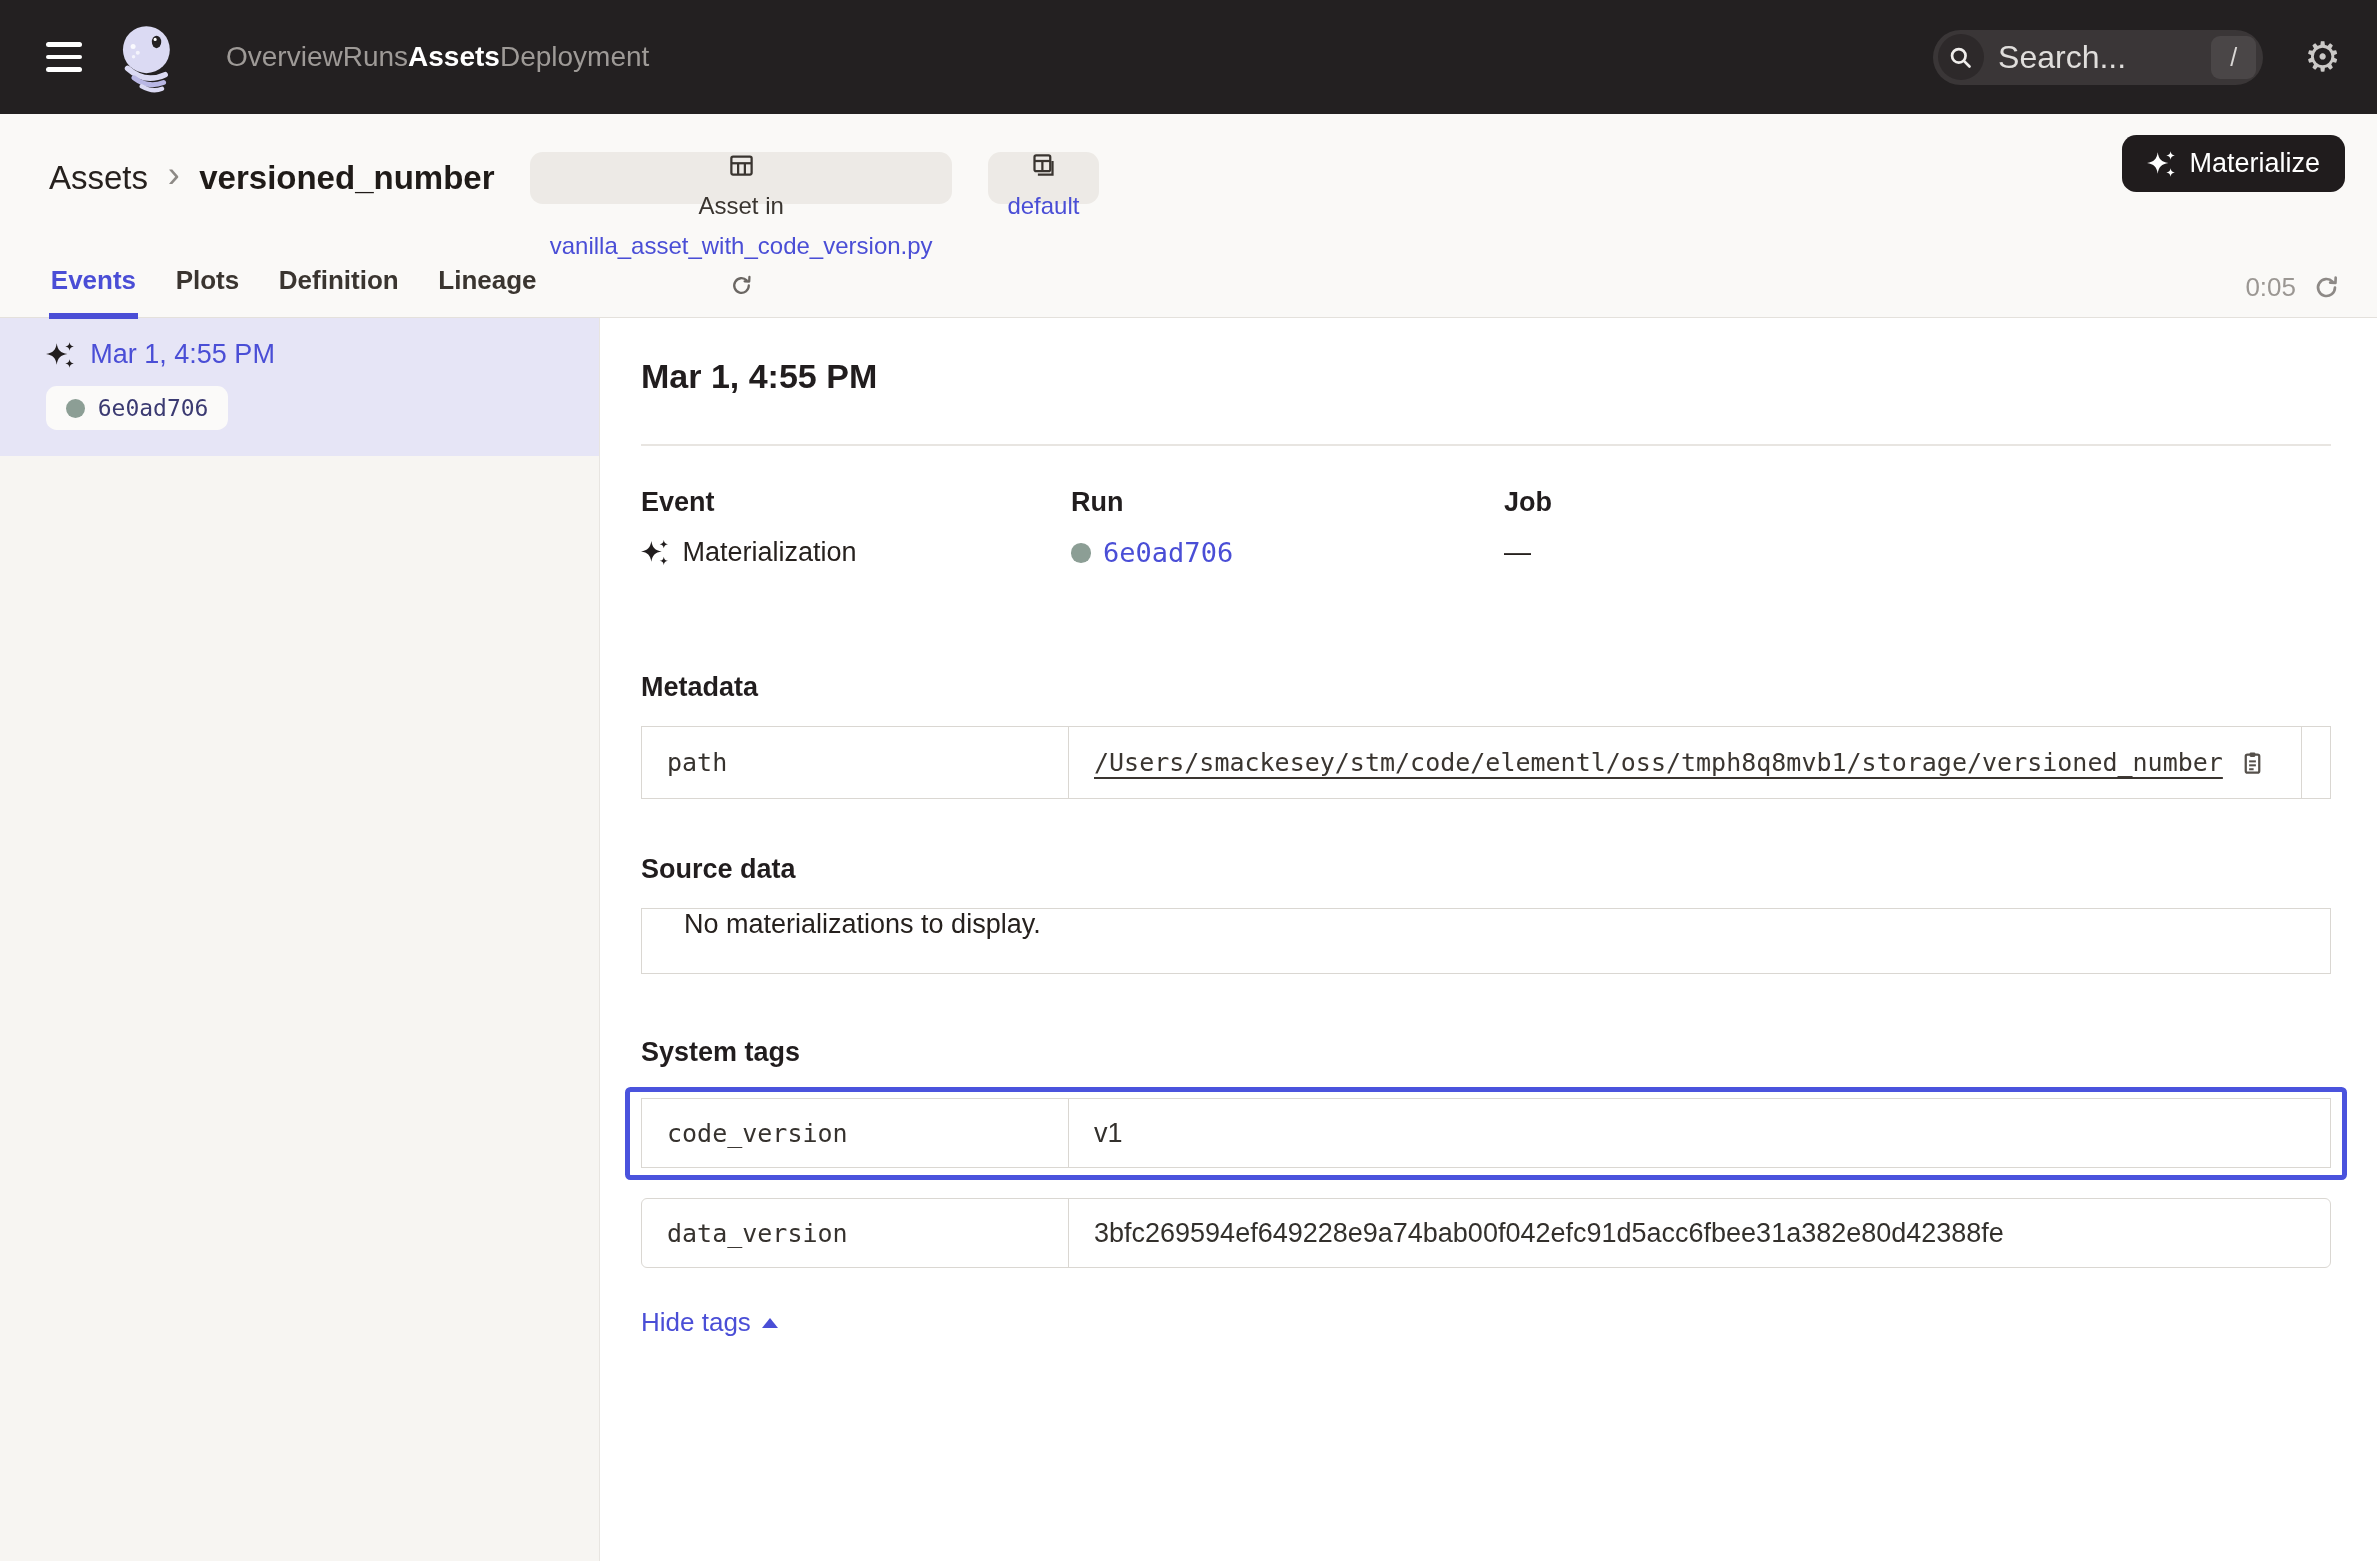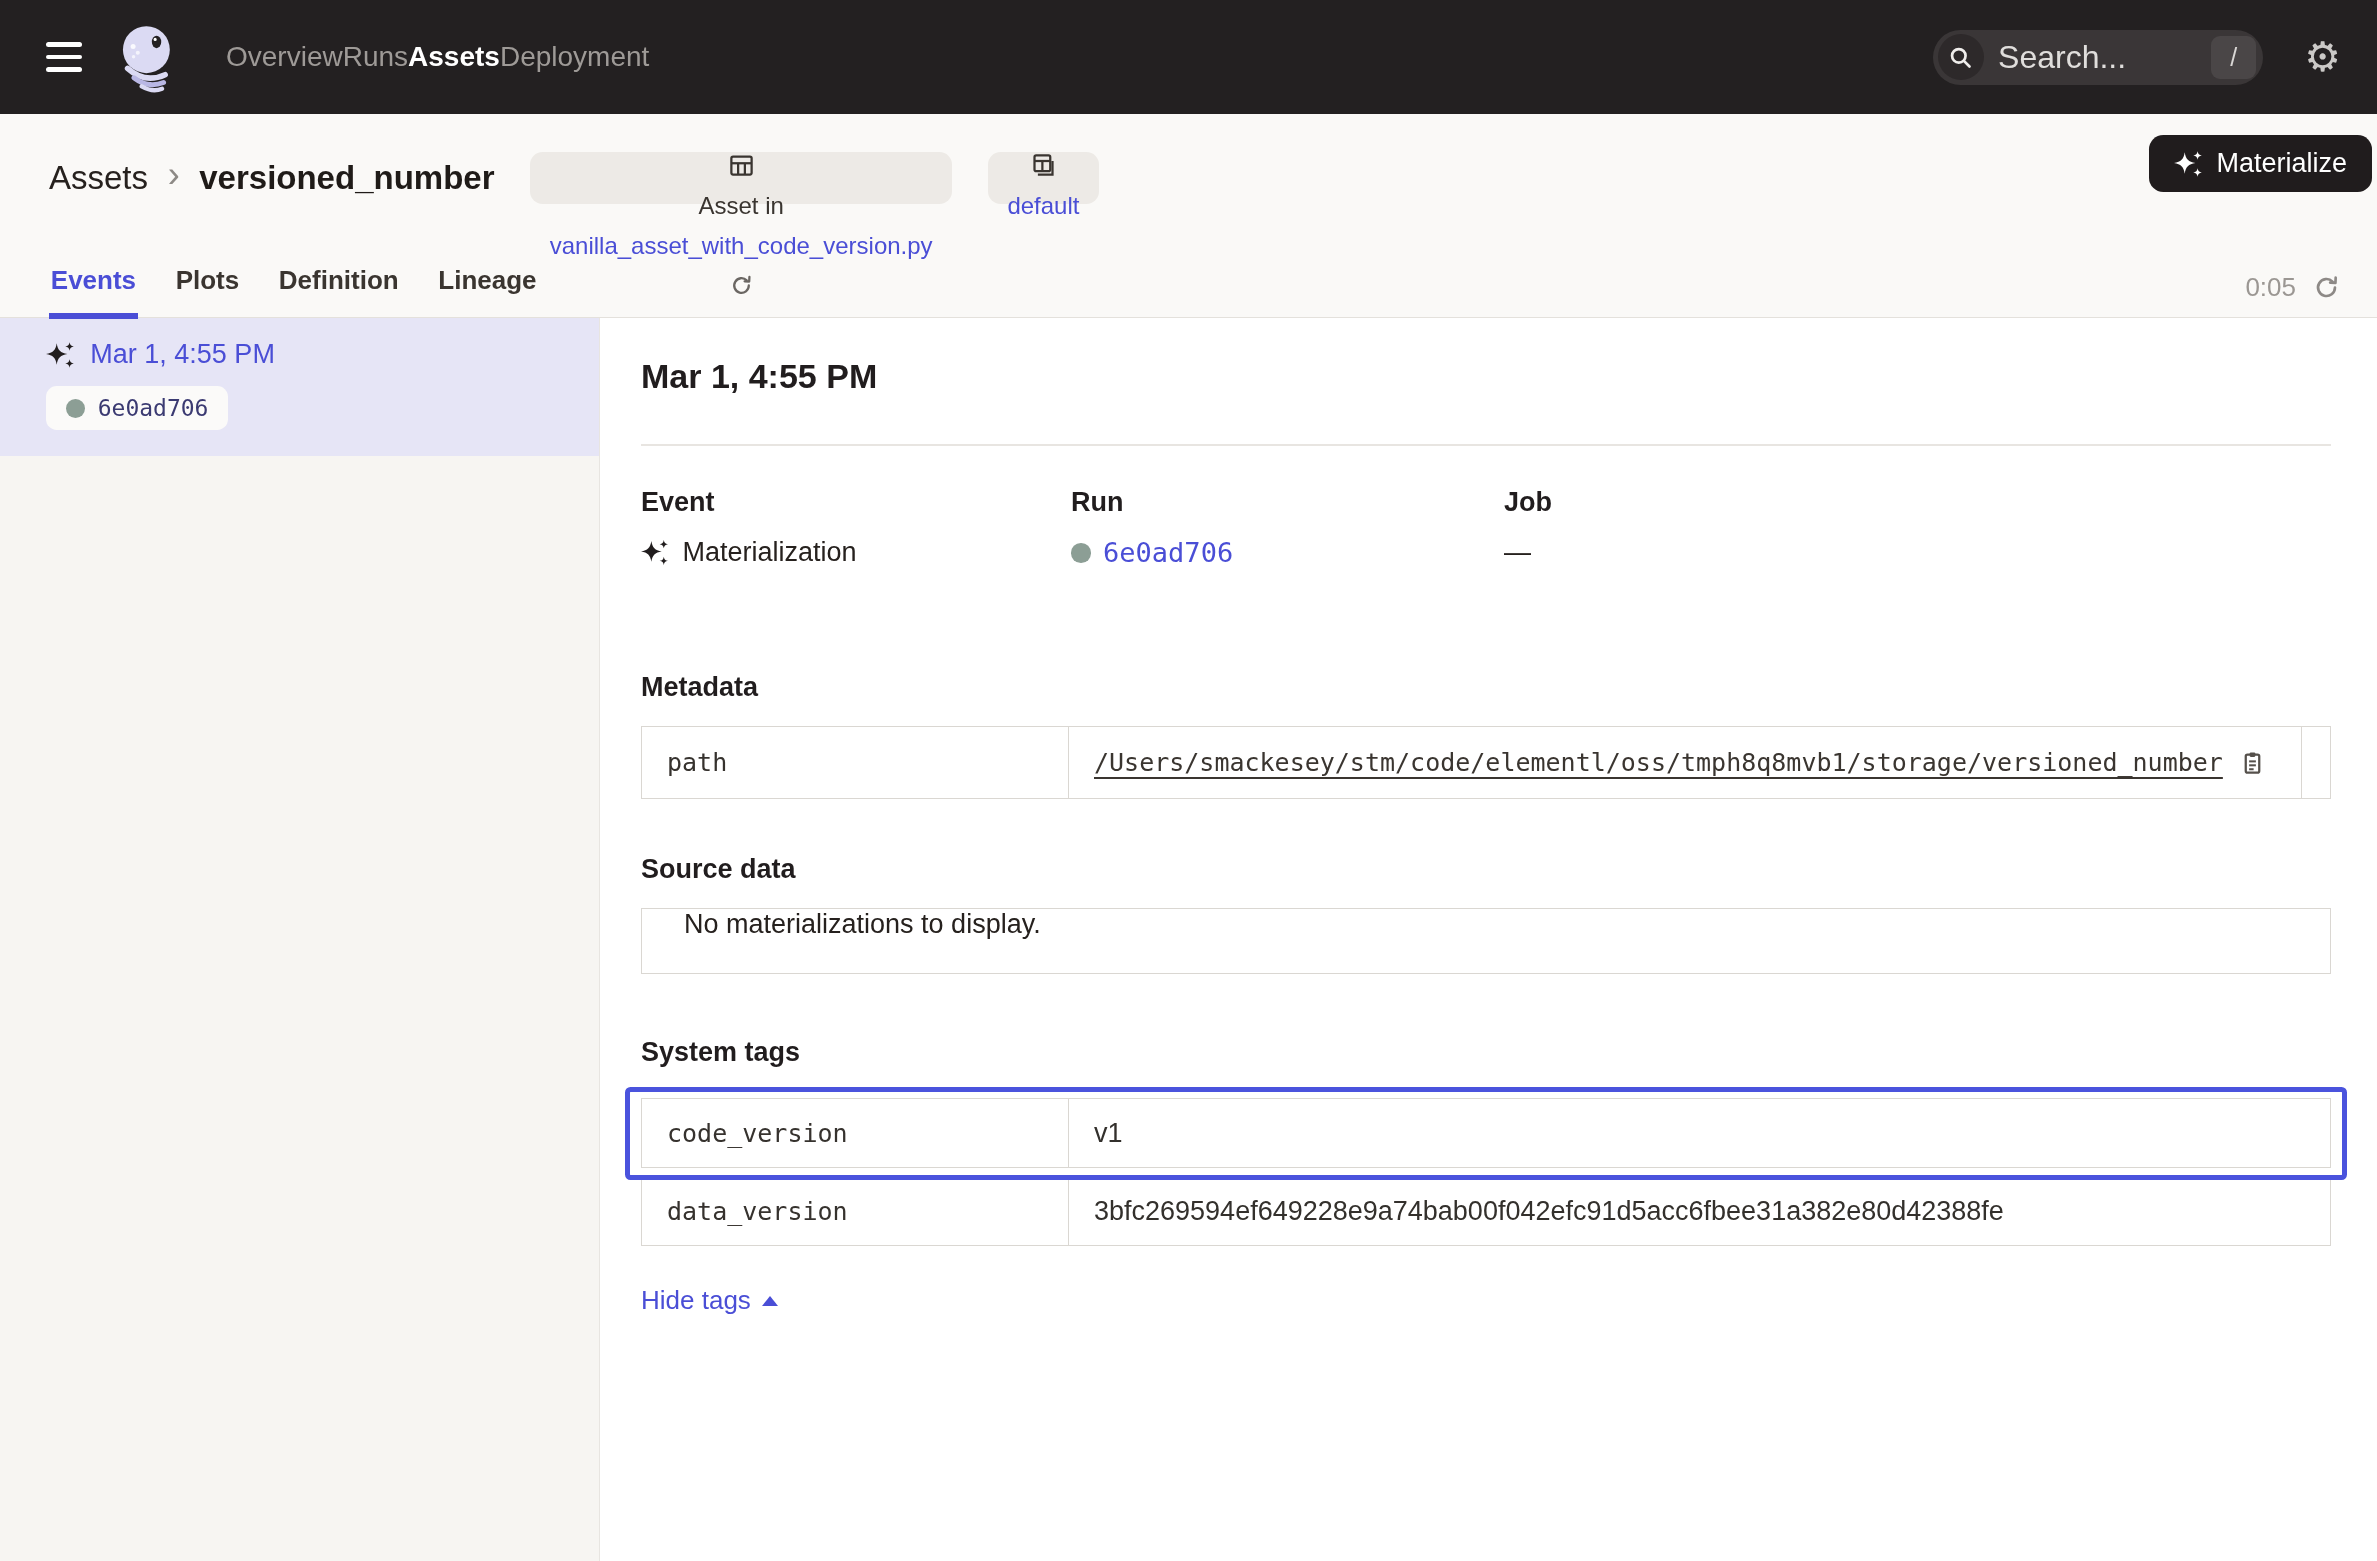--- a/index.html
+++ b/index.html
@@ -50,21 +50,21 @@
   .crumb-sep { font-size:36px; color:#8d8a86; line-height:1; padding-bottom:5.4px; }
   .crumb-current { font-size:33px; font-weight:700; color:#1f1b18; }
   .pill {
     margin-left:16px; height:52px; border-radius:12.5px; background:#edeae6;
     display:flex; align-items:center; gap:12.5px; padding:0 19.6px; font-size:24px; color:#3a3530;flex-direction:column;
   }
   .pill .link { color:#4a4ed6; cursor:pointer; }
   .pill svg { flex:0 0 auto; }
   .icon-btn { display:flex; align-items:center; cursor:pointer; color:#6b6763; }
   .materialize-btn {
-    position:absolute; top:21.4px; right:5px; height:57px; border-radius:14.3px;
+    position:absolute; top:21.4px; right:32px; height:57px; border-radius:14.3px;
     background:#201c1d; color:#ffffff; border:none; cursor:pointer;
     display:flex; align-items:center; gap:12.5px; padding:0 25px;
     font-size:27px; font-family:"Liberation Sans", sans-serif; font-weight:500;
   }
   .tabs-row { position:absolute; left:49px; bottom:0; display:flex; gap:36px; }
   .tab { position:relative; font-size:26px; font-weight:600; color:#3a3530; padding:16px 1.8px 21.4px; cursor:pointer; }
   .tab.active { color:#4a4ed6; }
   .tab.active::after {
     content:""; position:absolute; left:0; right:0; bottom:-1.8px; height:5.4px; background:#4a4ed6;
   }
@@ -119,21 +119,21 @@
   }
 
   .tags-heading { margin-top:63px; }
   .tags-table { margin-top:30px;text-align:right; }
   .tag-row { display:flex; height:70px; align-items:center; border:1.8px solid #dad7d2; background:#fff; }
   .focus-wrap { position:relative; }
   .focus-wrap::before {
     content:""; position:absolute; left:-16px; right:-16px; top:-11.6px; bottom:-11.6px;
     border:5.4px solid #4a53dd; border-radius:5.4px; pointer-events:none;
   }
-  .tag-row.second { margin-top:8px; }
+  .tag-row.second { margin-top:30px;border-radius:6px; }
   .tag-value { font-size:27px; color:#33302c; }
 
   .hide-tags { margin-top:39px; display:inline-flex; align-items:center; gap:10.7px; color:#4a4ed6; font-size:26px; cursor:pointer; }
   .caret-up { width:0; height:0; border-left:8px solid transparent; border-right:8px solid transparent; border-bottom:10.7px solid #4a4ed6; }
 
   svg { display:block; }
 </style>
 </head>
 <body>
 

